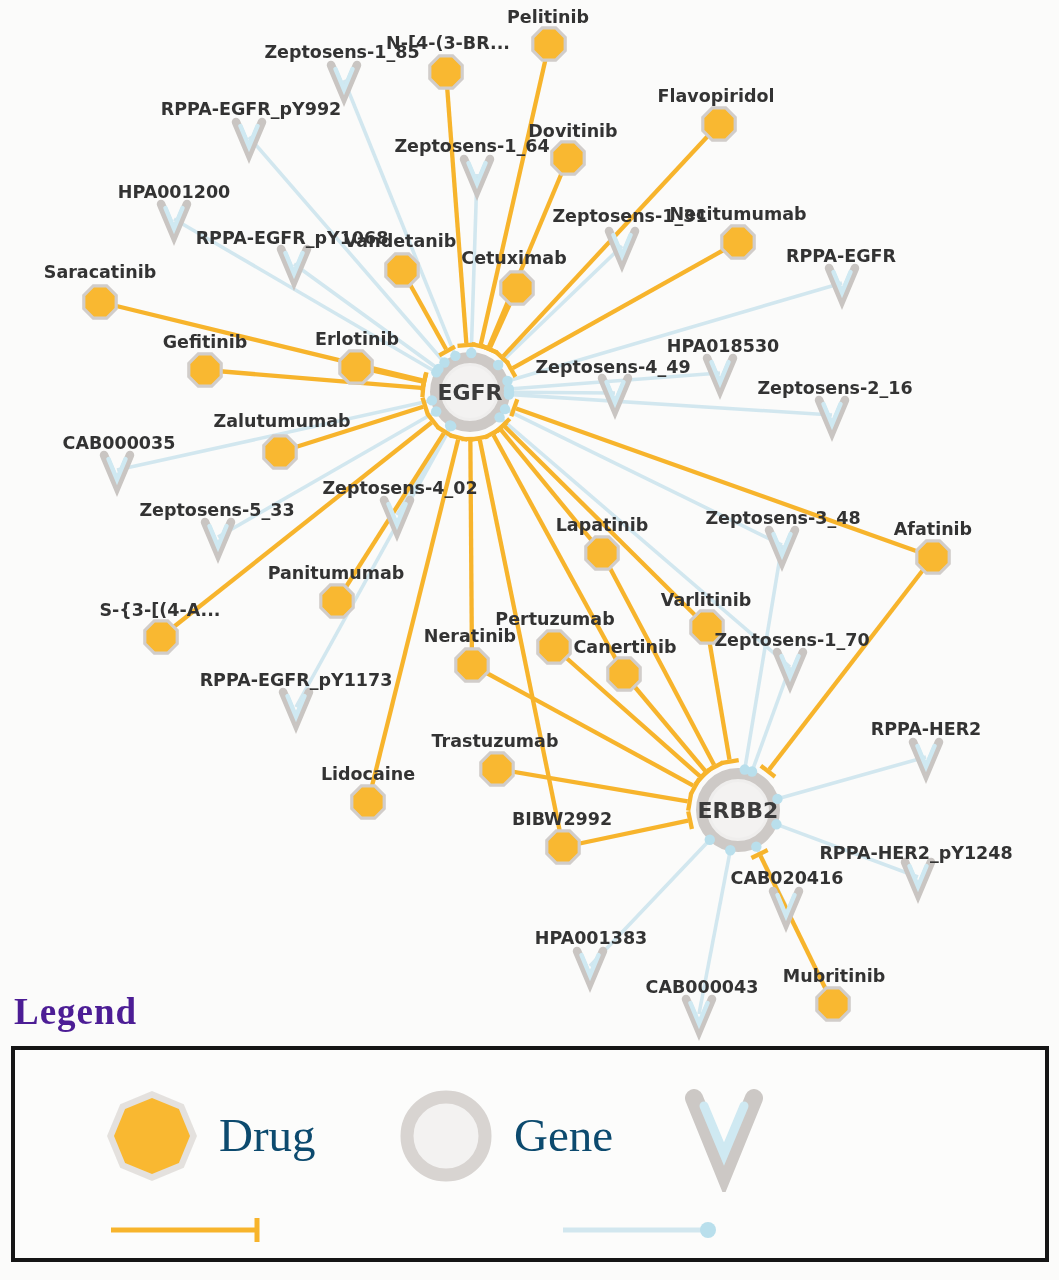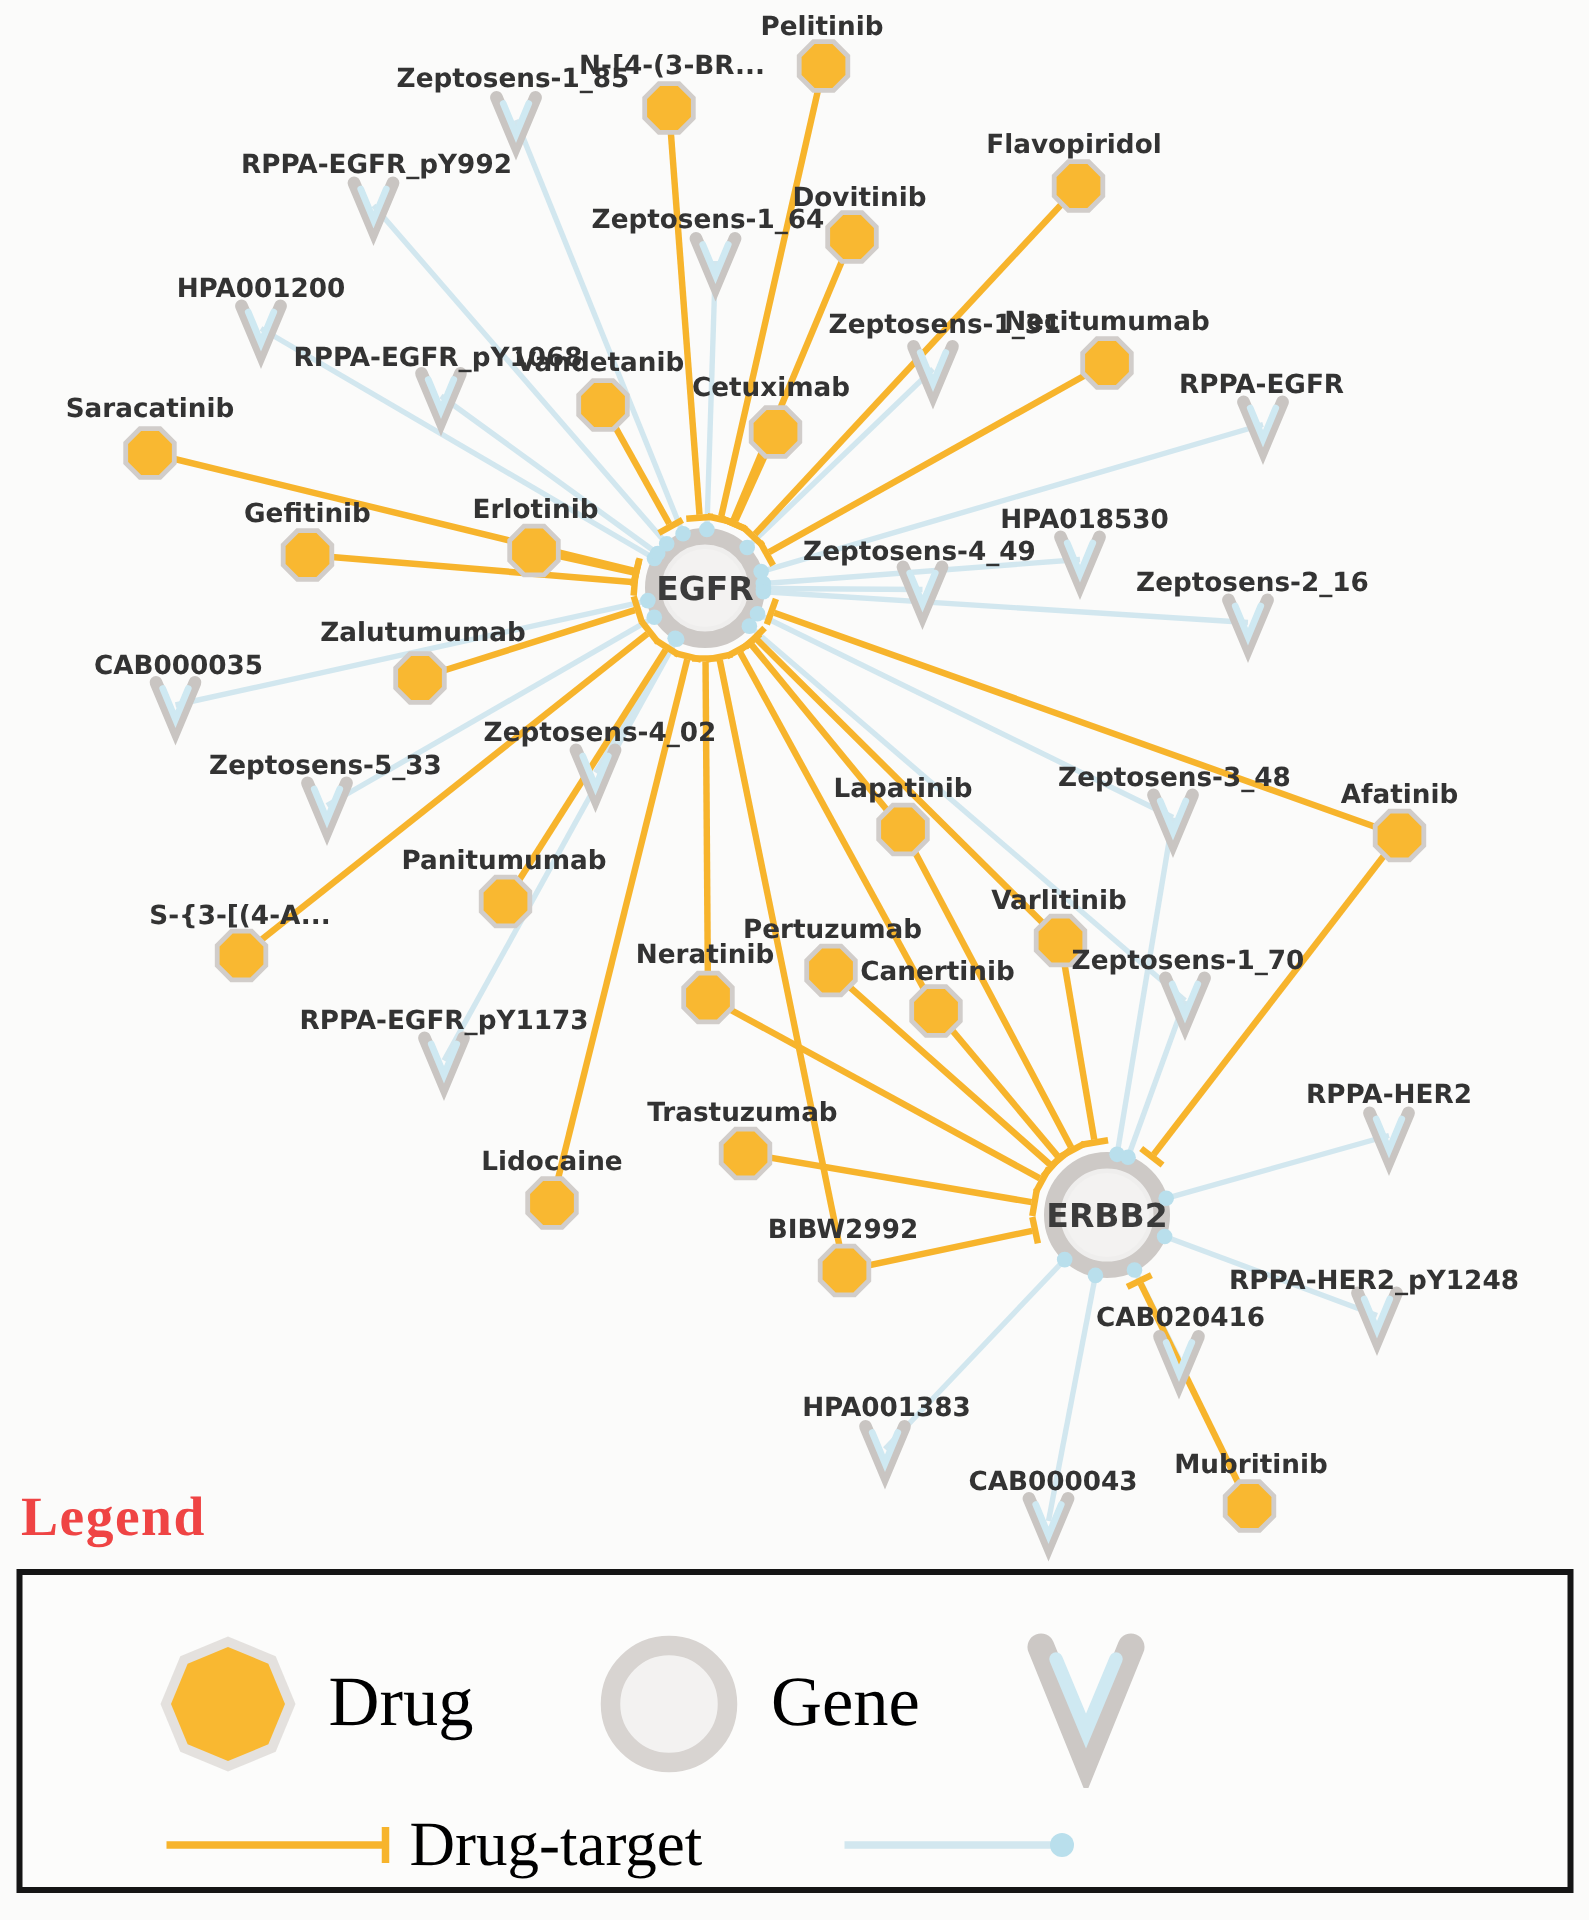--- a/index.html
+++ b/index.html
@@ -4,31 +4,31 @@
 <style>
   html,body{margin:0;padding:0;}
   body{
     width:1059px;height:1280px;position:relative;overflow:hidden;
     background:#fbfbfa;font-family:"Liberation Sans",sans-serif;
   }
   #graph{position:absolute;left:0;top:0;}
   .legend-title{
     position:absolute;left:14px;top:990px;
     font-family:"Liberation Serif","DejaVu Serif",serif;
-    font-weight:700;font-size:37px;color:#ef4444;letter-spacing:1px;
+    font-weight:700;font-size:37px;color:#4c1d95;letter-spacing:1px;
   }
   .legend-box{
     position:absolute;left:11px;top:1046px;width:1030px;height:208px;
     background:#fcfcfb;border:4px solid #151515;
   }
   .li{position:absolute;}
   .lt{
     position:absolute;transform:translateY(-52%);
     font-family:"Liberation Serif","DejaVu Serif",serif;
-    color:#000000;white-space:nowrap;
+    color:#0c4a6e;white-space:nowrap;
   }
   .lt-row1{font-size:47px;}
   .lt-row2{font-size:42px;}
 </style>
 </head>
 <body>
 
 <svg id="graph" width="1059" height="1045" viewBox="0 0 1059 1045">
     <g>
       <line x1="344" y1="80" x2="454.2725519167461" y2="353.05584284146653" stroke="#d2e7ef" stroke-width="3.6"></line>
@@ -372,20 +372,19 @@
 
   <svg class="li" style="left:657px;top:30px;" width="104" height="112">
     <path d="M22,18 L52,92 L82,18" fill="none" stroke="#ccc8c5" stroke-width="18" stroke-linecap="round" stroke-linejoin="miter"></path>
     <path d="M32,26 L52,74 L72,26" fill="none" stroke="#cfe9f2" stroke-width="9" stroke-linecap="round"></path>
   </svg>
 
   <svg class="li" style="left:90px;top:164px;" width="170" height="32">
     <line x1="6" y1="16" x2="152" y2="16" stroke="#f7b42c" stroke-width="5"></line>
     <line x1="152" y1="4" x2="152" y2="28" stroke="#f7b42c" stroke-width="5"></line>
   </svg>
-  <div class="lt lt-row2" style="left:258px;top:181px;">Drug-target</div>
 
   <svg class="li" style="left:542px;top:164px;" width="170" height="32">
     <line x1="6" y1="16" x2="148" y2="16" stroke="#d2e7ef" stroke-width="5"></line>
     <circle cx="151" cy="16" r="8" fill="#b9dfec"></circle>
   </svg>
 
 </div>
 
 </body></html>

